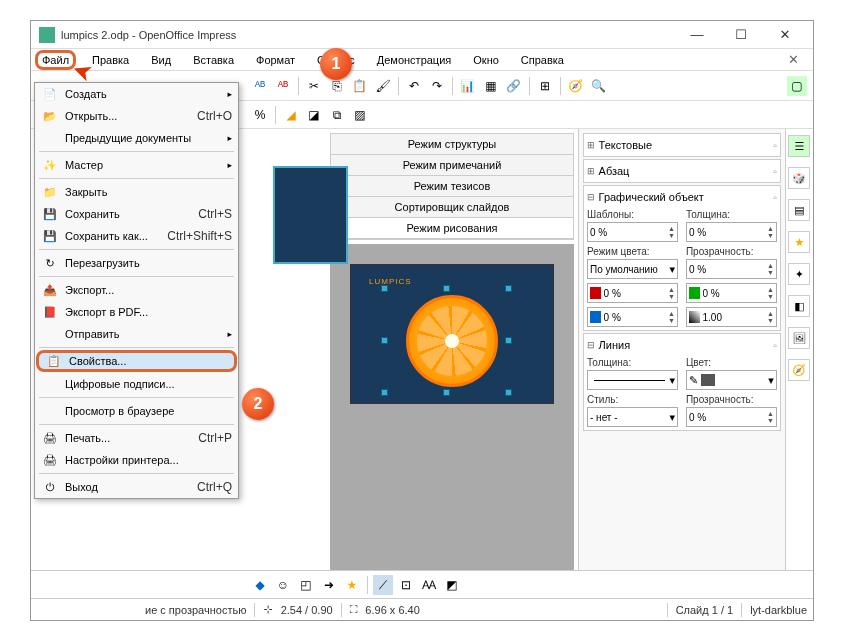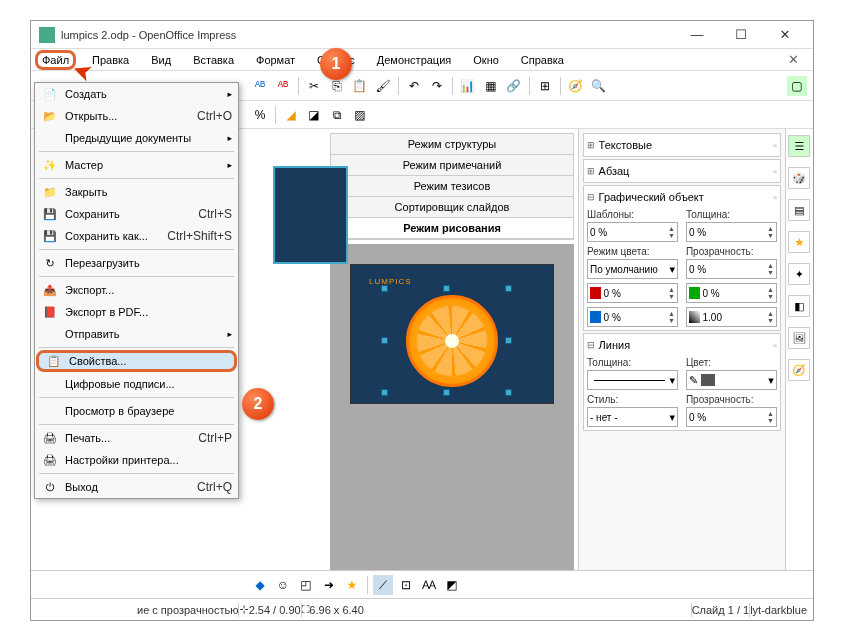--- a/index.html
+++ b/index.html
@@ -24,21 +24,21 @@
 .dd-item.sub::after{content:"▸";position:absolute;right:6px;font-size:9px}
 .dd-item .dd-icon{width:18px;height:16px;margin-right:6px;display:inline-flex;align-items:center;justify-content:center;font-size:11px}
 .dd-item .dd-label{flex:1}
 .dd-item .dd-short{color:#333;font-size:12px}
 .dd-sep{height:1px;background:#ccc;margin:2px 4px}
 .dd-item.highlight{background:#d4e7f7;border:3px solid #d63;border-radius:8px;margin:1px}
 .slide-thumb{position:absolute;left:242px;top:145px;width:75px;height:98px;background:#1a3a5c;border:2px solid #4ac}
 .center{flex:1;display:flex;flex-direction:column;margin-left:295px}
 .tabs{display:flex;flex-direction:column;margin:4px;border:1px solid #ccc}
 .tab{padding:4px 8px;text-align:center;border-bottom:1px solid #ccc;background:#f4f4f4}
-.tab.active{background:#fff;font-weight:bold}
+.tab.active{background:#fff;font-weight:normal}
 .canvas{flex:1;background:#aaa;margin:0 4px;padding:20px;display:flex;align-items:flex-start;justify-content:center}
 .slide{width:204px;height:140px;background:#1a3a5c;position:relative;border:1px solid #333}
 .slide .lump-text{position:absolute;left:18px;top:12px;color:#f90;font-size:8px;letter-spacing:1px}
 .orange{position:absolute;left:50%;top:55%;transform:translate(-50%,-50%);width:92px;height:92px;border-radius:50%;background:radial-gradient(circle,#ffc966 0%,#f90 70%,#e70 100%);border:3px solid #f70}
 .orange::before{content:"";position:absolute;inset:8px;border-radius:50%;background:repeating-conic-gradient(#ffb84d 0deg 30deg,#f90 30deg 36deg)}
 .orange::after{content:"";position:absolute;left:50%;top:50%;width:14px;height:14px;background:#ffe;border-radius:50%;transform:translate(-50%,-50%)}
 .handle{position:absolute;width:7px;height:7px;background:#4ac;border:1px solid #068}
 .props{width:220px;border-left:1px solid #ccc;padding:4px;display:flex;flex-direction:column;gap:2px;background:#f8f8f8;overflow:hidden}
 .props-title{font-weight:bold;padding:4px 2px;border-bottom:1px solid #ccc}
 .section{border:1px solid #ccc;padding:3px;background:#fff}
@@ -47,21 +47,21 @@
 .sec-head .win-ic{margin-left:auto;color:#68a;font-size:10px}
 .prop-row{display:flex;gap:8px;margin-top:4px}
 .prop-col{flex:1}
 .prop-label{font-size:10px;color:#333;margin-bottom:2px}
 .prop-input{display:flex;align-items:center;border:1px solid #aaa;height:20px;padding:0 2px;background:#fff}
 .prop-input input{border:none;width:100%;font-size:10px;outline:none}
 .prop-input .spin{font-size:7px;line-height:7px;color:#555;display:flex;flex-direction:column}
 .prop-input .sw{width:14px;height:12px;margin-right:3px}
 .side-icons{width:30px;border-left:1px solid #ccc;display:flex;flex-direction:column;align-items:center;padding-top:6px;gap:10px}
 .side-ic{width:22px;height:22px;border:1px solid #ccc;display:flex;align-items:center;justify-content:center}
-.statusbar{height:22px;border-top:1px solid #ccc;display:flex;align-items:center;padding:0 6px;font-size:10px;color:#333}
+.statusbar{height:22px;border-top:1px solid #ccc;display:flex;align-items:center;padding:0 6px;gap:8px;font-size:10px;color:#333}
 .statusbar .sb-sep{width:1px;height:14px;background:#ccc}
 .btm-toolbar{height:28px;border-top:1px solid #ccc;display:flex;align-items:center;padding:0 6px;gap:3px}
 .callout{position:absolute;width:32px;height:32px;border-radius:50%;background:radial-gradient(circle at 35% 30%,#f85,#d30);color:#fff;display:flex;align-items:center;justify-content:center;font-size:16px;font-weight:bold;box-shadow:1px 1px 3px rgba(0,0,0,0.4);z-index:200}
 .arrow{position:absolute;z-index:150;color:#d30;font-size:24px}
 </style>
 </head>
 <body>
 
 <div class="window">
   <div class="titlebar">

